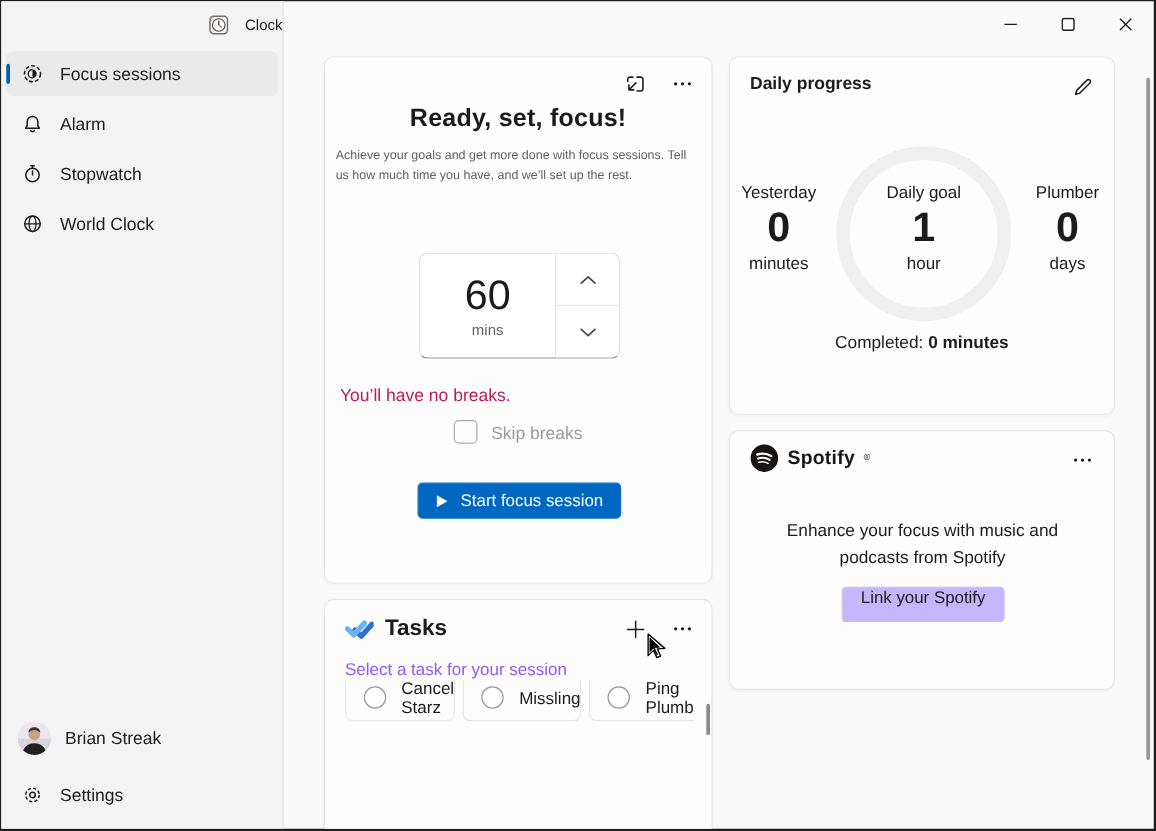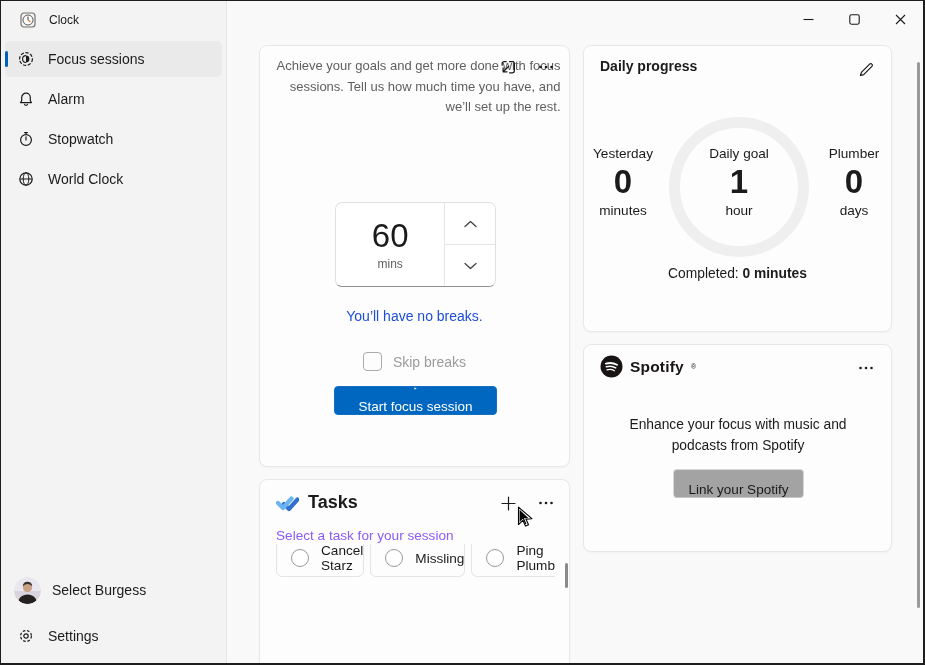--- a/index.html
+++ b/index.html
@@ -5,21 +5,21 @@
   * { margin:0; padding:0; box-sizing:border-box; }
   html,body { width:925px; height:665px; font-family:"Liberation Sans","DejaVu Sans",sans-serif; }
   .window {
     position:relative; width:925px; height:665px; overflow:hidden;
     border:1px solid #1d1d1d; border-bottom-width:2px; border-right-width:2px;
     background:#f9f9f9; color:#1b1b1b;
   }
 
   
   .sidebar { position:absolute; left:0; top:0; width:226px; height:100%; background:#f3f3f3; border-right:1px solid #e6e6e6; }
-  .app-title-row { position:absolute; left:0; top:0; width:100%; height:38px; display:flex; align-items:center; padding-left:19px; gap:13px; }
+  .app-title-row { position:absolute; left:0; top:0; width:100%; height:38px; display:flex; align-items:center; padding-left:19px; gap:13px;justify-content:flex-end; }
   .app-title { font-size:12px; color:#1b1b1b; }
   .nav { position:absolute; left:4px; top:40px; width:217px; display:flex; flex-direction:column; gap:4px; }
   .nav-item { position:relative; height:36px; display:flex; align-items:center; gap:14px; padding-left:13px; border-radius:5px; cursor:default; }
   .nav-item.selected { background:#eaeaea; }
   .nav-item.selected .pill { position:absolute; left:0; top:10px; width:3px; height:16px; border-radius:2px; background:#005fb8; }
   .nav-label { font-size:14px; color:#1b1b1b; }
   .sidebar-bottom { position:absolute; left:4px; bottom:8px; width:217px; display:flex; flex-direction:column; gap:8px; }
   .user-row, .settings-row { height:38px; display:flex; align-items:center; gap:11px; padding-left:9px; border-radius:5px; }
   .settings-row { padding-left:13px; gap:14px; }
   .avatar { width:27px; height:27px; border-radius:50%; overflow:hidden; flex:0 0 auto; }
@@ -34,33 +34,33 @@
   .focus-card    { left:258px; top:44px;  width:311px; height:422px; }
   .tasks-card    { left:258px; top:478px; width:311px; height:260px; }
   .progress-card { left:582px; top:44px;  width:309px; height:287px; }
   .spotify-card  { left:582px; top:343px; width:309px; height:208px; }
 
   .card-corner-icons { position:absolute; top:10px; right:12px; display:flex; gap:16px; align-items:center; }
   .icon-btn { width:22px; height:22px; display:flex; align-items:center; justify-content:center; border-radius:4px; }
 
   
   .focus-title { margin-top:38px; text-align:center; font-size:20px; font-weight:600; letter-spacing:.2px; }
-  .focus-desc { width:292px; margin:10px auto 0; text-align:right; font-size:13px; line-height:1.58; color:#5f5f5f; }
+  .focus-desc { width:292px; margin:10px auto 0; text-align:left; font-size:10px; line-height:1.58; color:#5f5f5f; }
   .stepper { position:absolute; left:75px; top:156px; width:161px; height:85px; background:#fff; border:1px solid #e0e0e0; border-bottom-color:#8f8f8f; border-radius:7px; display:flex; overflow:hidden; }
   .stepper-value-area { width:109px; display:flex; flex-direction:column; align-items:center; justify-content:center; }
   .stepper-value { font-size:33px; color:#1b1b1b; line-height:1.1; }
   .stepper-unit { font-size:12px; color:#616161; margin-top:2px; }
   .stepper-buttons { width:51px; border-left:1px solid #e5e5e5; display:flex; flex-direction:column; }
   .step-btn { flex:1; display:flex; align-items:center; justify-content:center; background:#fff; }
   .step-btn.up { border-bottom:1px solid #e5e5e5; }
-  .breaks-note { position:absolute; left:0; top:262px; width:100%; text-align:center; font-size:14px; color:#1d4ed8; }
-  .skip-row { position:absolute; left:0; top:306px; width:100%; display:flex; align-items:center; justify-content:center; gap:11px; }
+  .breaks-note { position:absolute; left:12px; top:262px; width:100%; text-align:left; font-size:14px; color:#be185d; }
+  .skip-row { position:absolute; left:0; top:290px; width:100%; display:flex; align-items:center; justify-content:center; gap:11px; }
   .checkbox { width:19px; height:19px; border:1px solid #acacac; border-radius:4px; background:#fdfdfd; }
   .skip-label { font-size:14px; color:#9b9b9b; }
-  .start-btn { position:absolute; left:74px; top:340px; width:163px; height:29px; background:#0067c0; border:1px solid #1670c2; border-radius:4px; display:flex; align-items:center; justify-content:center; gap:9px; color:#fff; font-size:13.5px;flex-direction:column; }
+  .start-btn { position:absolute; left:74px; top:340px; width:163px; height:29px; background:#0067c0; border:1px solid #1670c2; border-radius:4px; display:flex; align-items:center; justify-content:center; gap:9px; color:#fff; font-size:13.5px; }
 
   
   .tasks-header { position:absolute; left:16px; top:11px; display:flex; align-items:center; gap:9px; }
   .tasks-title { font-size:18px; font-weight:600; }
   .tasks-subtitle { position:absolute; left:16px; top:48px; font-size:13.6px; color:#8b5cf6; }
   .task-viewport { position:absolute; left:16px; top:64px; width:279px; height:196px; overflow:hidden; }
   .task-list { margin-top:-5px; display:flex; gap:6px; }
   .task-item { height:38px; background:#fdfdfd; border:1px solid #e5e5e5; border-radius:6px; display:flex; align-items:center; gap:12px; padding-left:14px; }
   .radio { width:18px; height:18px; border:1px solid #9a9a9a; border-radius:50%; background:#fff; flex:0 0 auto; }
   .task-label { font-size:13.6px; color:#1b1b1b; }
@@ -77,21 +77,21 @@
   .stat-goal { left:105px; top:100px; }
   .stat-streak { left:220px; top:100px; }
   .completed-line { position:absolute; left:0; top:220px; width:100%; text-align:center; font-size:13.8px; }
   .completed-line b { font-weight:700; }
 
   
   .spotify-header { position:absolute; left:16px; top:10px; display:flex; align-items:center; gap:7px; }
   .spotify-word { font-size:15.5px; font-weight:700; letter-spacing:.2px; color:#191414; }
   .spotify-rmark { font-size:7px; color:#191414; vertical-align:super; }
   .spotify-desc { position:absolute; left:29px; top:70px; width:250px; text-align:center; font-size:13.8px; line-height:1.5; color:#1b1b1b; }
-  .link-btn { position:absolute; left:89px; top:124px; width:131px; height:29px; background:#a3a3a3; border:1px solid #d8d8d8; border-bottom-color:#c6c6c6; border-radius:4px; display:flex; align-items:flex-end; justify-content:center; font-size:13.5px; color:#1b1b1b; }
+  .link-btn { position:absolute; left:89px; top:124px; width:131px; height:29px; background:#c4b5fd; border:1px solid #d8d8d8; border-bottom-color:#c6c6c6; border-radius:4px; display:flex; align-items:flex-start; justify-content:center; font-size:13.5px; color:#1b1b1b; }
 
   
   .main-scrollbar { position:absolute; right:3px; top:61px; width:3px; height:546px; border-radius:2px; background:#9a9a9a; }
   .cursor { position:absolute; left:516px; top:505px; width:17px; height:24px; }
 </style>
 </head>
 <body>
 
 <div class="window">
 
@@ -151,21 +151,21 @@
               </clipPath>
             </defs>
           <g clip-path="url(#avc)">
             <rect width="27" height="27" fill="#e9e6ef"></rect>
             <rect y="14" width="27" height="13" fill="#d8d4de"></rect>
             <path d="M4 27c0-6 4-9.5 9.5-9.5S23 21 23 27z" fill="#23201f"></path>
             <circle cx="13.5" cy="10.5" r="4.6" fill="#caa183"></circle>
             <path d="M8.7 9.2c.3-3 2.2-4.4 4.8-4.4s4.5 1.4 4.8 4.4c-1.6-1-2.6-2.2-4.8-2.2S10.3 8.2 8.7 9.2z" fill="#3a3230"></path>
           </g>
         </svg>
-        <span class="nav-label">Select Burgess</span>
+        <span class="nav-label">Brian Streak</span>
       </div>
       <div class="settings-row">
         <svg class="icon16" viewBox="0 0 16 16">
           <circle cx="8" cy="8" r="2.2" fill="none" stroke="#1b1b1b" stroke-width="1.2"></circle>
           <circle cx="8" cy="8" r="5.4" fill="none" stroke="#1b1b1b" stroke-width="1.2" stroke-dasharray="2.6 1.7"></circle>
         </svg>
         <span class="nav-label">Settings</span>
       </div>
     </div>
   </aside>
@@ -199,20 +199,21 @@
       </div>
       <div class="icon-btn">
         <svg width="16" height="16" viewBox="0 0 16 16">
           <circle cx="2.5" cy="8" r="1.3" fill="#1b1b1b"></circle>
             <circle cx="8" cy="8" r="1.3" fill="#1b1b1b"></circle>
             <circle cx="13.5" cy="8" r="1.3" fill="#1b1b1b"></circle>
         </svg>
       </div>
     </div>
 
+    <h1 class="focus-title">Ready, set, focus!</h1>
     <p class="focus-desc">Achieve your goals and get more done with focus sessions. Tell us how much time you have, and we’ll set up the rest.</p>
 
     <div class="stepper">
       <div class="stepper-value-area">
         <div class="stepper-value">60</div>
         <div class="stepper-unit">mins</div>
       </div>
       <div class="stepper-buttons">
         <div class="step-btn up">
           <svg width="13" height="8" viewBox="0 0 13 8">

